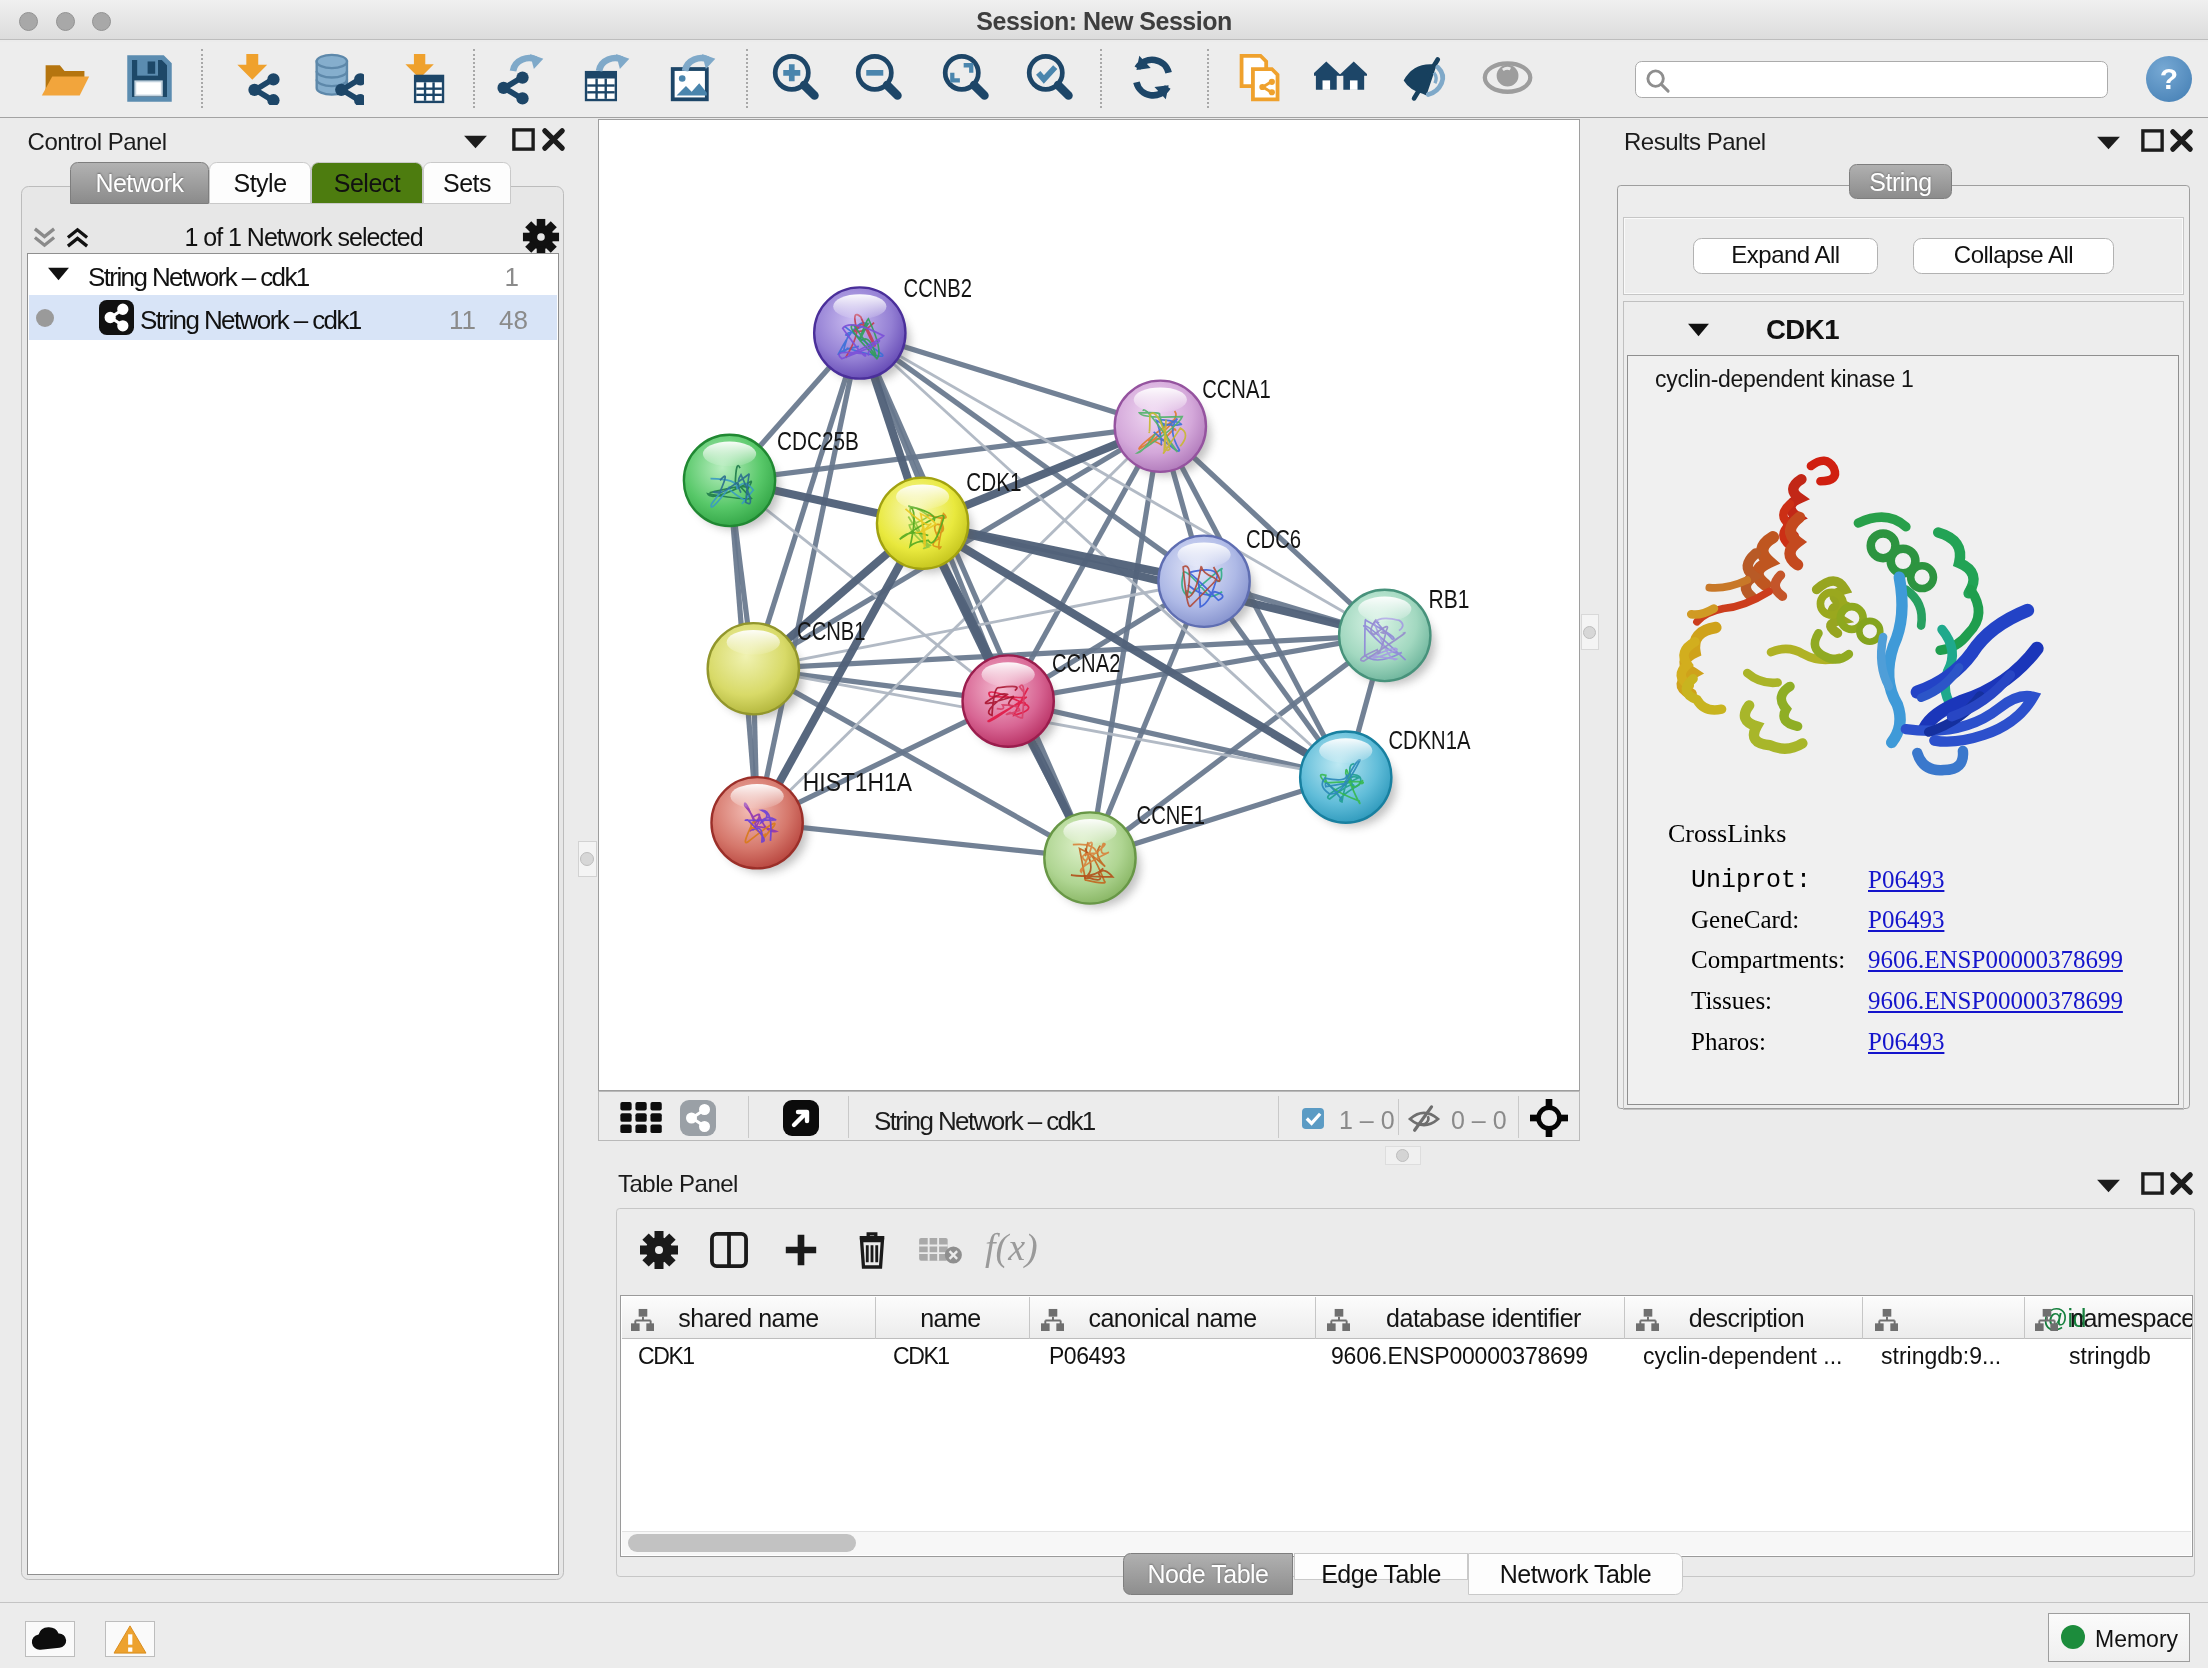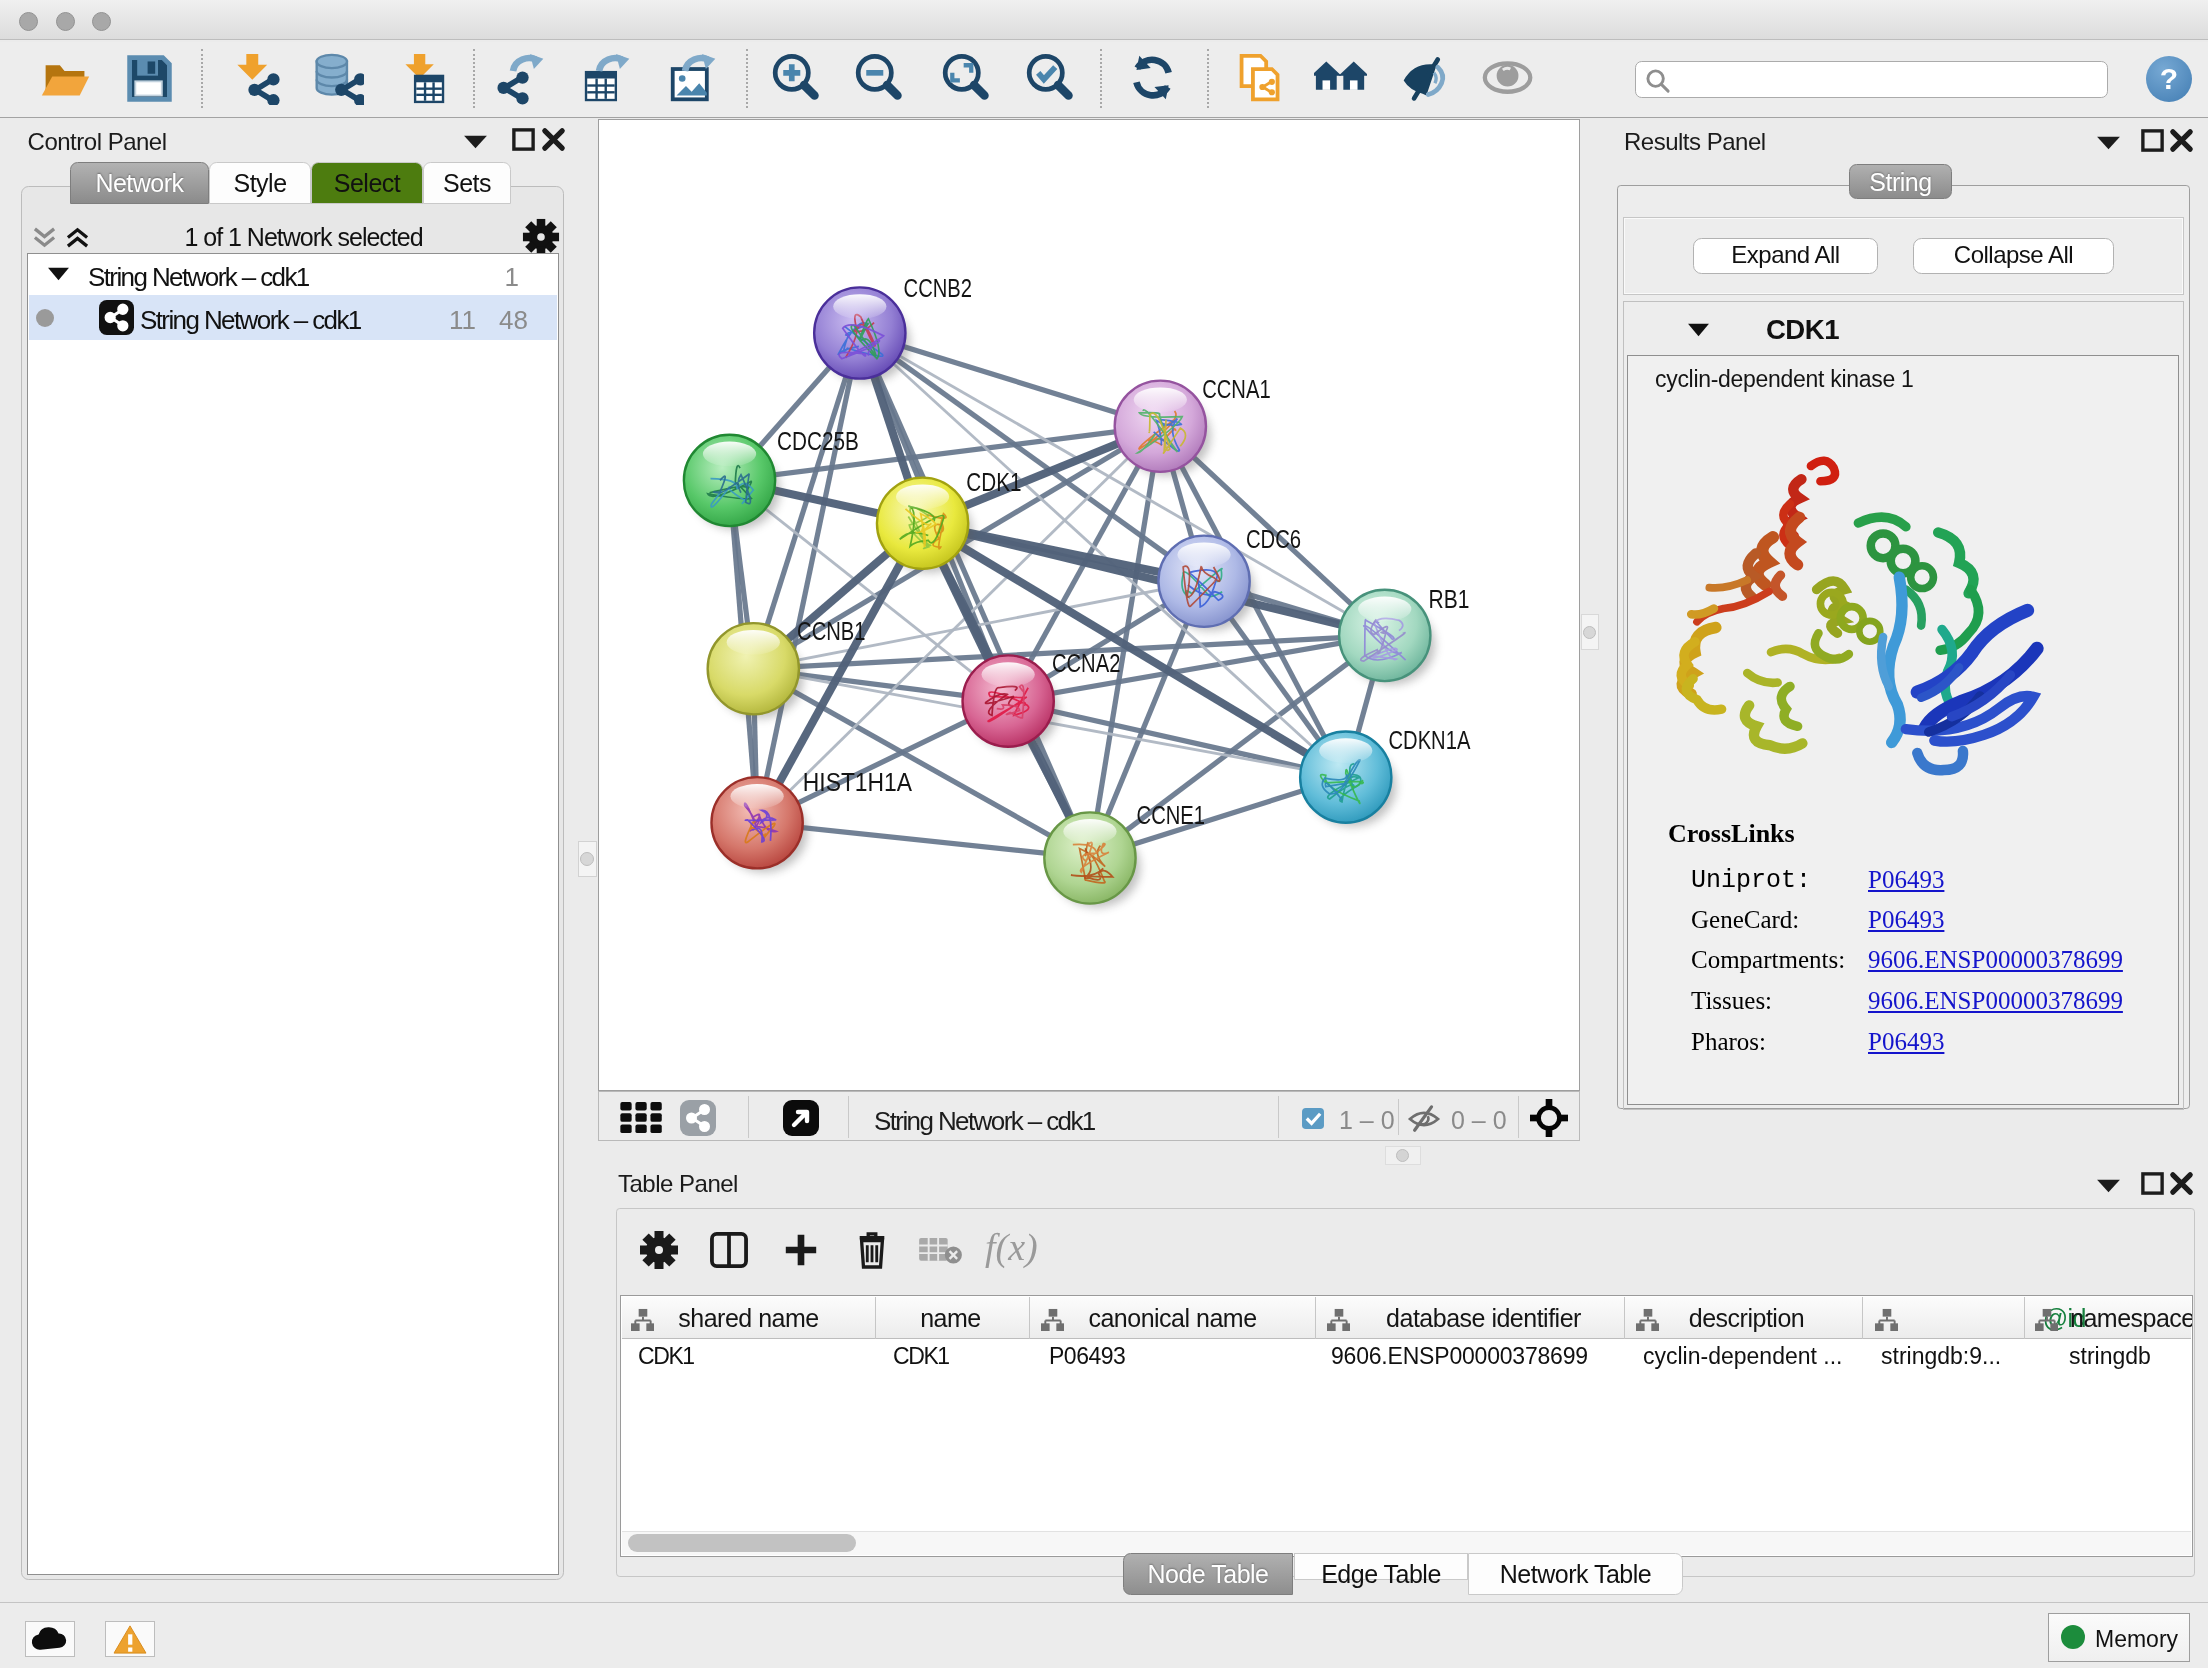--- a/index.html
+++ b/index.html
@@ -5,20 +5,21 @@
 body{position:relative}
 .abs{position:absolute}
 svg{display:block}
 .dots{position:absolute;top:49px;height:59px;width:0;border-left:2.9px dotted #a8a8a8}
 </style></head><body>
 
 <div class="abs" style="left:0;top:0;width:2208px;height:40px;background:linear-gradient(#f0f0f0,#dcdcdc);border-bottom:1.9px solid #bdbdbd">
   <div class="abs" style="left:19px;top:12.4px;width:19px;height:19px;border-radius:50%;background:#a8a8a8;border:1px solid #939393"></div>
   <div class="abs" style="left:56px;top:12.4px;width:19px;height:19px;border-radius:50%;background:#a8a8a8;border:1px solid #939393"></div>
   <div class="abs" style="left:92px;top:12.4px;width:19px;height:19px;border-radius:50%;background:#a8a8a8;border:1px solid #939393"></div>
+  <div class="abs" style="left:0;top:6.7px;width:2208px;text-align:center;font-size:25px;letter-spacing:-0.5px;font-weight:700;color:#3e3e3e">Session: New Session</div>
 </div>
 
 <div class="abs" style="left:0;top:42px;width:2208px;height:76px;background:#ededed;border-bottom:1.9px solid #a3a3a3"></div>
 <svg class="abs" style="left:39px;top:52px" width="53" height="53" viewBox="0 0 56 56">
     <path d="M7,45 V14 h15 l5,6 h21 v8 h-30 l-5,6 z" fill="#b5750f"></path>
     <path d="M3,46 l11,-20 h39 l-10,20 z" fill="#f2a53c"></path>
   </svg>
 <svg class="abs" style="left:123px;top:52px" width="53" height="53" viewBox="0 0 56 56">
     <path d="M7,6 h35 l7,7 v37 h-42 z" fill="#1d4868"></path>
     <path d="M7,6 h35 l7,7 v37 h-42 z" fill="none" stroke="#5b8cb0" stroke-width="5"></path>
@@ -580,21 +581,21 @@
 <path d="M238,200 q-6,30 6,52" stroke="#4f9ed8" stroke-width="9"></path>
 <path d="M274,322 q6,20 28,18 q22,0 20,-20" stroke="#3a78cc" stroke-width="11"></path>
 <path d="M390,172 q-40,16 -58,44 q-22,30 -58,42" stroke="#2343c6" stroke-width="14"></path>
 <path d="M400,212 q-30,40 -80,56 q-30,12 -38,28" stroke="#1b36ba" stroke-width="14"></path>
 <path d="M262,297 q60,8 98,-22 q20,-16 36,-12 q-16,28 -52,40 q-30,10 -52,6" stroke="#2c50cc" stroke-width="11"></path>
 <path d="M340,262 q-18,26 -54,38" stroke="#15309e" stroke-width="10"></path>
 <path d="M372,240 q-24,30 -62,44" stroke="#2846c4" stroke-width="10"></path>
 <path d="M318,232 q-14,22 -40,32" stroke="#2c55c8" stroke-width="9"></path>
 </g>
   </svg>
-<div class="abs" style="left:1668px;top:819px;font-family:'Liberation Serif',serif;font-size:26px;font-weight:700;color:#000">CrossLinks</div>
+<div class="abs" style="left:1668px;top:819px;font-family:'Liberation Serif',serif;font-size:26px;font-weight:400;color:#000">CrossLinks</div>
 <div class="abs" style="left:1691px;top:866px;font-family:Liberation Mono, monospace;font-size:25px;color:#000">Uniprot:</div>
 <div class="abs" style="left:1868px;top:866px;font-family:'Liberation Serif',serif;font-size:25px;color:#1414cc;text-decoration:underline">P06493</div>
 <div class="abs" style="left:1691px;top:906px;font-family:'Liberation Serif',serif;font-size:25px;color:#000">GeneCard:</div>
 <div class="abs" style="left:1868px;top:906px;font-family:'Liberation Serif',serif;font-size:25px;color:#1414cc;text-decoration:underline">P06493</div>
 <div class="abs" style="left:1691px;top:946px;font-family:'Liberation Serif',serif;font-size:25px;color:#000">Compartments:</div>
 <div class="abs" style="left:1868px;top:946px;font-family:'Liberation Serif',serif;font-size:25px;color:#1414cc;text-decoration:underline">9606.ENSP00000378699</div>
 <div class="abs" style="left:1691px;top:987px;font-family:'Liberation Serif',serif;font-size:25px;color:#000">Tissues:</div>
 <div class="abs" style="left:1868px;top:987px;font-family:'Liberation Serif',serif;font-size:25px;color:#1414cc;text-decoration:underline">9606.ENSP00000378699</div>
 <div class="abs" style="left:1691px;top:1028px;font-family:'Liberation Serif',serif;font-size:25px;color:#000">Pharos:</div>
 <div class="abs" style="left:1868px;top:1028px;font-family:'Liberation Serif',serif;font-size:25px;color:#1414cc;text-decoration:underline">P06493</div>

